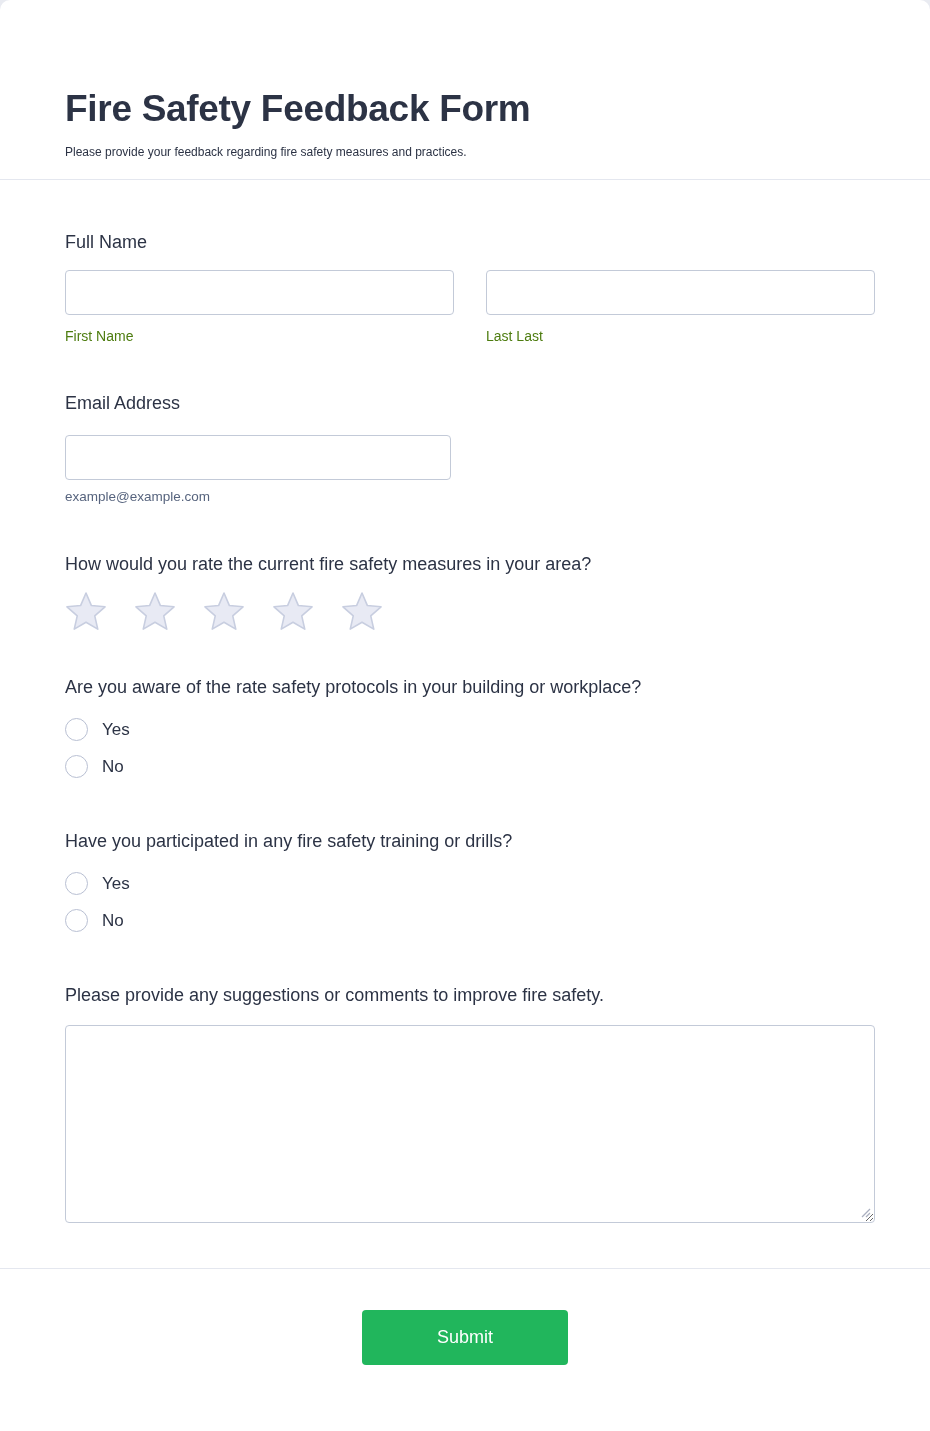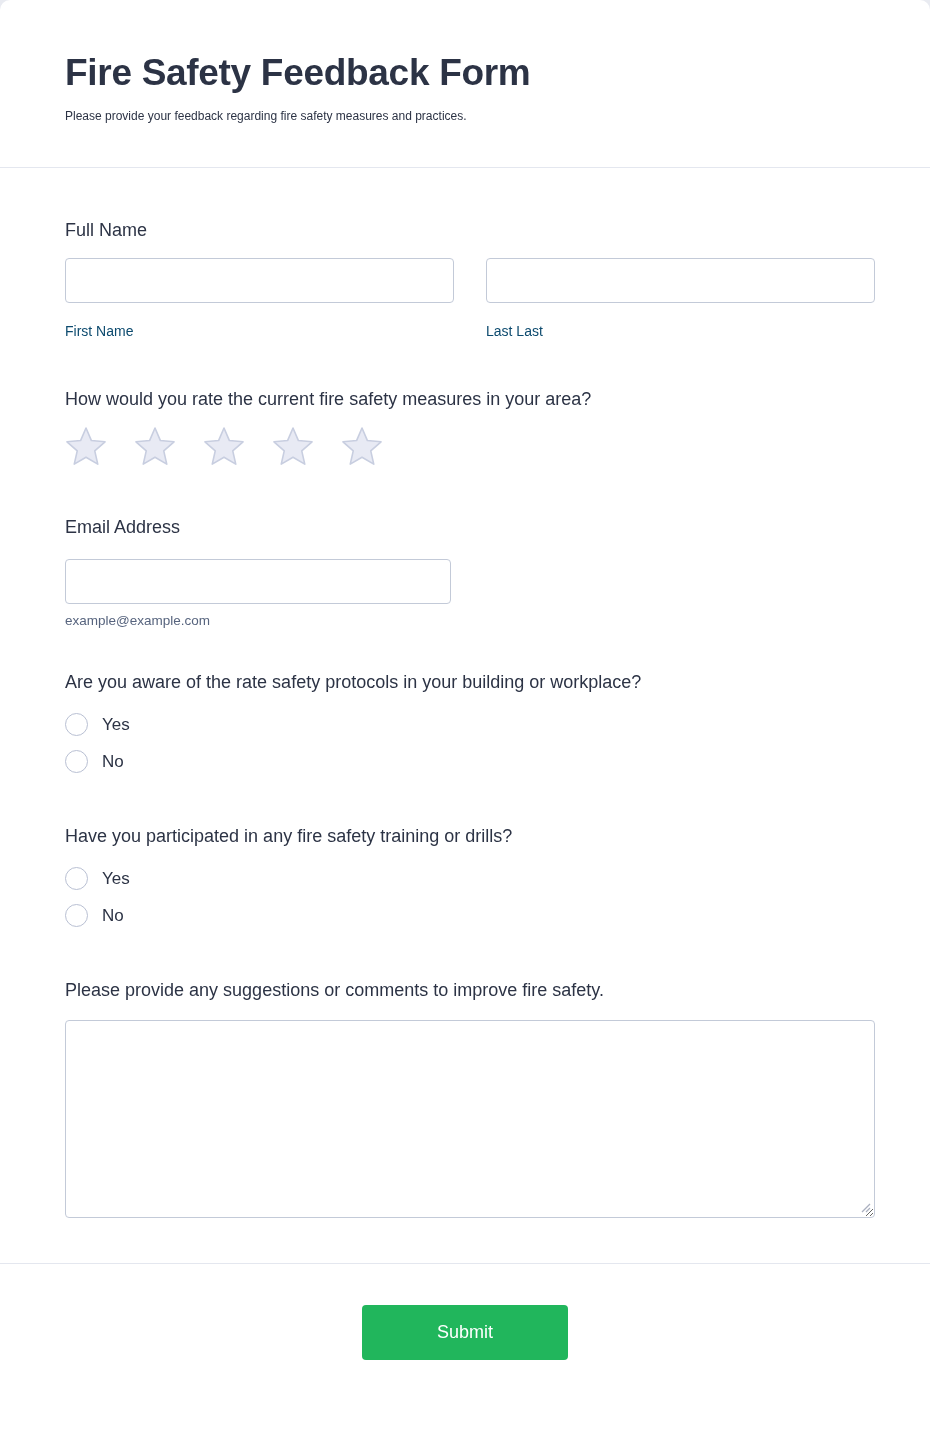--- a/index.html
+++ b/index.html
@@ -11,22 +11,23 @@
     justify-content: center;
   }
   .card {
     width: 930px;
     min-height: 1431px;
     background: #ffffff;
     border-radius: 10px 10px 0 0;
     overflow: hidden;
   }
   .header {
-    padding: 52px 65px 44px 65px;
+    padding: 52px 65px 20px 65px;
     border-bottom: 1px solid #e4e7ef;
+    margin-top: 36px;
   }
   .page-title {
     font-size: 37px;
     font-weight: 700;
     color: #2c3345;
     letter-spacing: -0.3px;
   }
   .page-subtitle {
     margin-top: 15px;
     font-size: 12px;
@@ -56,23 +57,23 @@
     border: 1px solid #c3cad8;
     border-radius: 4px;
     font-family: "Liberation Sans", sans-serif;
     font-size: 16px;
     padding: 0 10px;
     color: #2c3345;
     outline: none;
     background: #fff;
   }
   .sublabel {
-    margin-top: 20px;
+    margin-top: 13px;
     font-size: 14px;
-    color: #0c4a6e;
+    color: #4d7c0f;
   }
   .email-input-wrap { margin-top: 21px; width: 386px; }
   .hint {
     margin-top: 9px;
     font-size: 13.5px;
     color: #57647e;
   }
 
   .stars {
     display: flex;
@@ -166,47 +167,47 @@
           <input class="text-input" type="text" value="" style="">
           <div class="sublabel">First Name</div>
         </div>
         <div class="field">
           <input class="text-input" type="text" value="" style="">
           <div class="sublabel">Last Last</div>
         </div>
       </div>
     </div>
 
-    <div class="mt-section">
-      <div class="q-label">How would you rate the current fire safety measures in your area?</div>
-      <div class="stars">
-        <svg class="star" viewBox="0 0 42 42">
-          <polygon points="21,2 26.41,14.56 40.02,15.82 29.75,24.84 32.76,38.18 21,31.2 9.24,38.18 12.25,24.84 1.98,15.82 15.59,14.56" fill="#e8eaf4" stroke="#c8cee0" stroke-width="1.6" stroke-linejoin="round"></polygon>
-        </svg>
-        <svg class="star" viewBox="0 0 42 42">
-          <polygon points="21,2 26.41,14.56 40.02,15.82 29.75,24.84 32.76,38.18 21,31.2 9.24,38.18 12.25,24.84 1.98,15.82 15.59,14.56" fill="#e8eaf4" stroke="#c8cee0" stroke-width="1.6" stroke-linejoin="round"></polygon>
-        </svg>
-        <svg class="star" viewBox="0 0 42 42">
-          <polygon points="21,2 26.41,14.56 40.02,15.82 29.75,24.84 32.76,38.18 21,31.2 9.24,38.18 12.25,24.84 1.98,15.82 15.59,14.56" fill="#e8eaf4" stroke="#c8cee0" stroke-width="1.6" stroke-linejoin="round"></polygon>
-        </svg>
-        <svg class="star" viewBox="0 0 42 42">
-          <polygon points="21,2 26.41,14.56 40.02,15.82 29.75,24.84 32.76,38.18 21,31.2 9.24,38.18 12.25,24.84 1.98,15.82 15.59,14.56" fill="#e8eaf4" stroke="#c8cee0" stroke-width="1.6" stroke-linejoin="round"></polygon>
-        </svg>
-        <svg class="star" viewBox="0 0 42 42">
-          <polygon points="21,2 26.41,14.56 40.02,15.82 29.75,24.84 32.76,38.18 21,31.2 9.24,38.18 12.25,24.84 1.98,15.82 15.59,14.56" fill="#e8eaf4" stroke="#c8cee0" stroke-width="1.6" stroke-linejoin="round"></polygon>
-        </svg>
-      </div>
-    </div>
-
     <div class="mt-section" style="margin-top:49px">
       <div class="q-label">Email Address</div>
       <div class="email-input-wrap">
         <input class="text-input" type="text" value="" style="">
       </div>
       <div class="hint">example@example.com</div>
+    </div>
+
+    <div class="mt-section">
+      <div class="q-label">How would you rate the current fire safety measures in your area?</div>
+      <div class="stars">
+        <svg class="star" viewBox="0 0 42 42">
+          <polygon points="21,2 26.41,14.56 40.02,15.82 29.75,24.84 32.76,38.18 21,31.2 9.24,38.18 12.25,24.84 1.98,15.82 15.59,14.56" fill="#e8eaf4" stroke="#c8cee0" stroke-width="1.6" stroke-linejoin="round"></polygon>
+        </svg>
+        <svg class="star" viewBox="0 0 42 42">
+          <polygon points="21,2 26.41,14.56 40.02,15.82 29.75,24.84 32.76,38.18 21,31.2 9.24,38.18 12.25,24.84 1.98,15.82 15.59,14.56" fill="#e8eaf4" stroke="#c8cee0" stroke-width="1.6" stroke-linejoin="round"></polygon>
+        </svg>
+        <svg class="star" viewBox="0 0 42 42">
+          <polygon points="21,2 26.41,14.56 40.02,15.82 29.75,24.84 32.76,38.18 21,31.2 9.24,38.18 12.25,24.84 1.98,15.82 15.59,14.56" fill="#e8eaf4" stroke="#c8cee0" stroke-width="1.6" stroke-linejoin="round"></polygon>
+        </svg>
+        <svg class="star" viewBox="0 0 42 42">
+          <polygon points="21,2 26.41,14.56 40.02,15.82 29.75,24.84 32.76,38.18 21,31.2 9.24,38.18 12.25,24.84 1.98,15.82 15.59,14.56" fill="#e8eaf4" stroke="#c8cee0" stroke-width="1.6" stroke-linejoin="round"></polygon>
+        </svg>
+        <svg class="star" viewBox="0 0 42 42">
+          <polygon points="21,2 26.41,14.56 40.02,15.82 29.75,24.84 32.76,38.18 21,31.2 9.24,38.18 12.25,24.84 1.98,15.82 15.59,14.56" fill="#e8eaf4" stroke="#c8cee0" stroke-width="1.6" stroke-linejoin="round"></polygon>
+        </svg>
+      </div>
     </div>
 
     <div class="mt-section-q2">
       <div class="q-label">Are you aware of the rate safety protocols in your building or workplace?</div>
       <div class="radio-group">
         <div class="radio-row">
           <span class="radio-circle"></span>
           <span class="radio-label">Yes</span>
         </div>
         <div class="radio-row">

